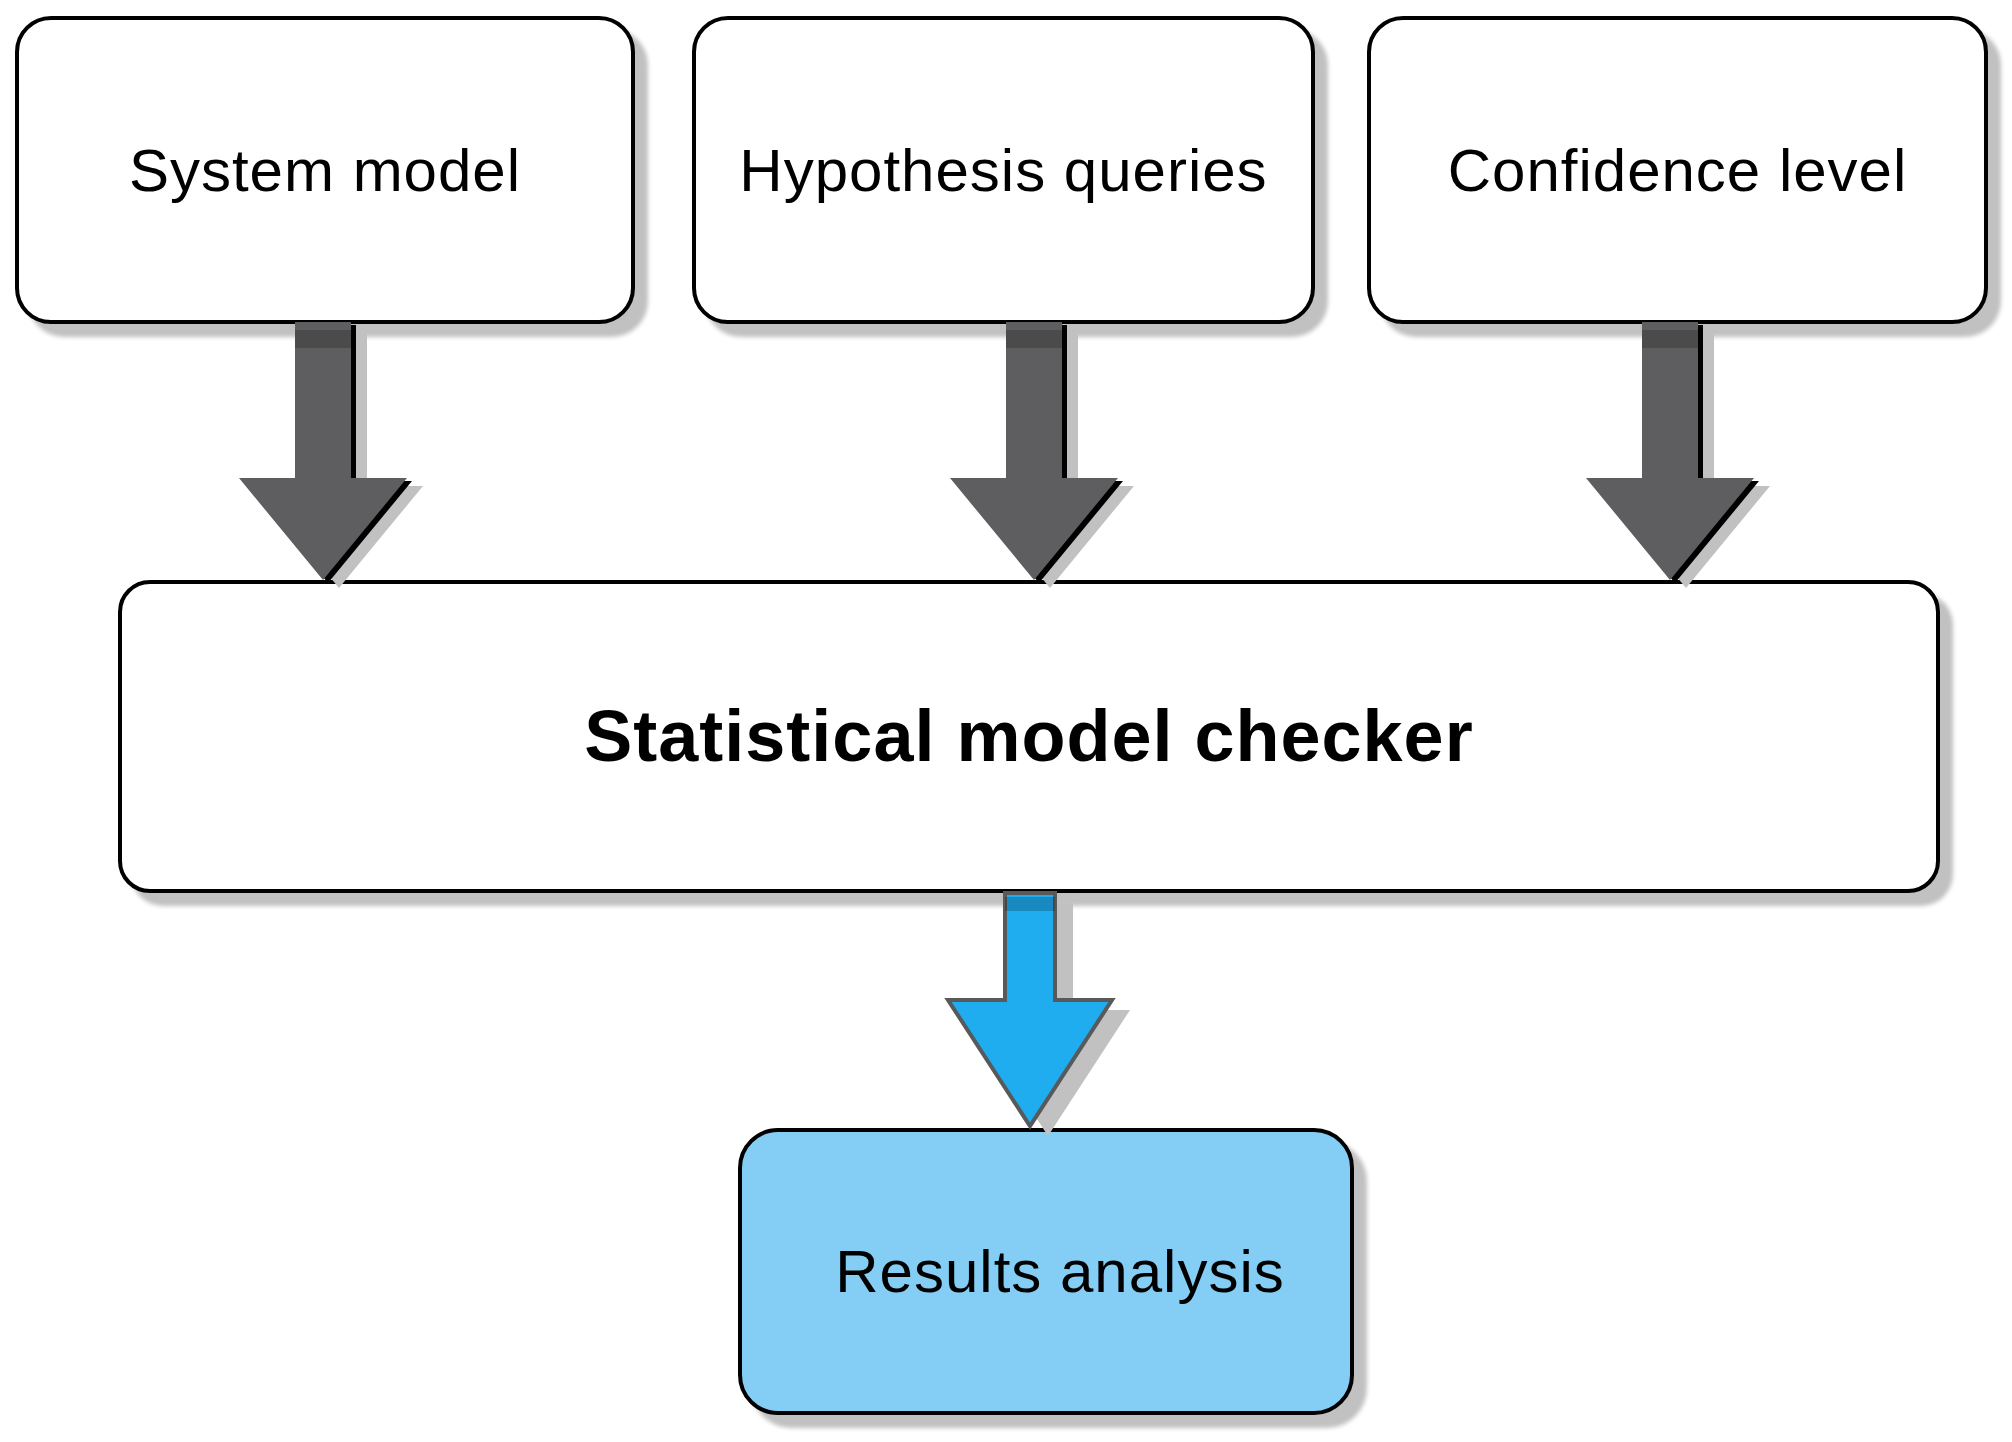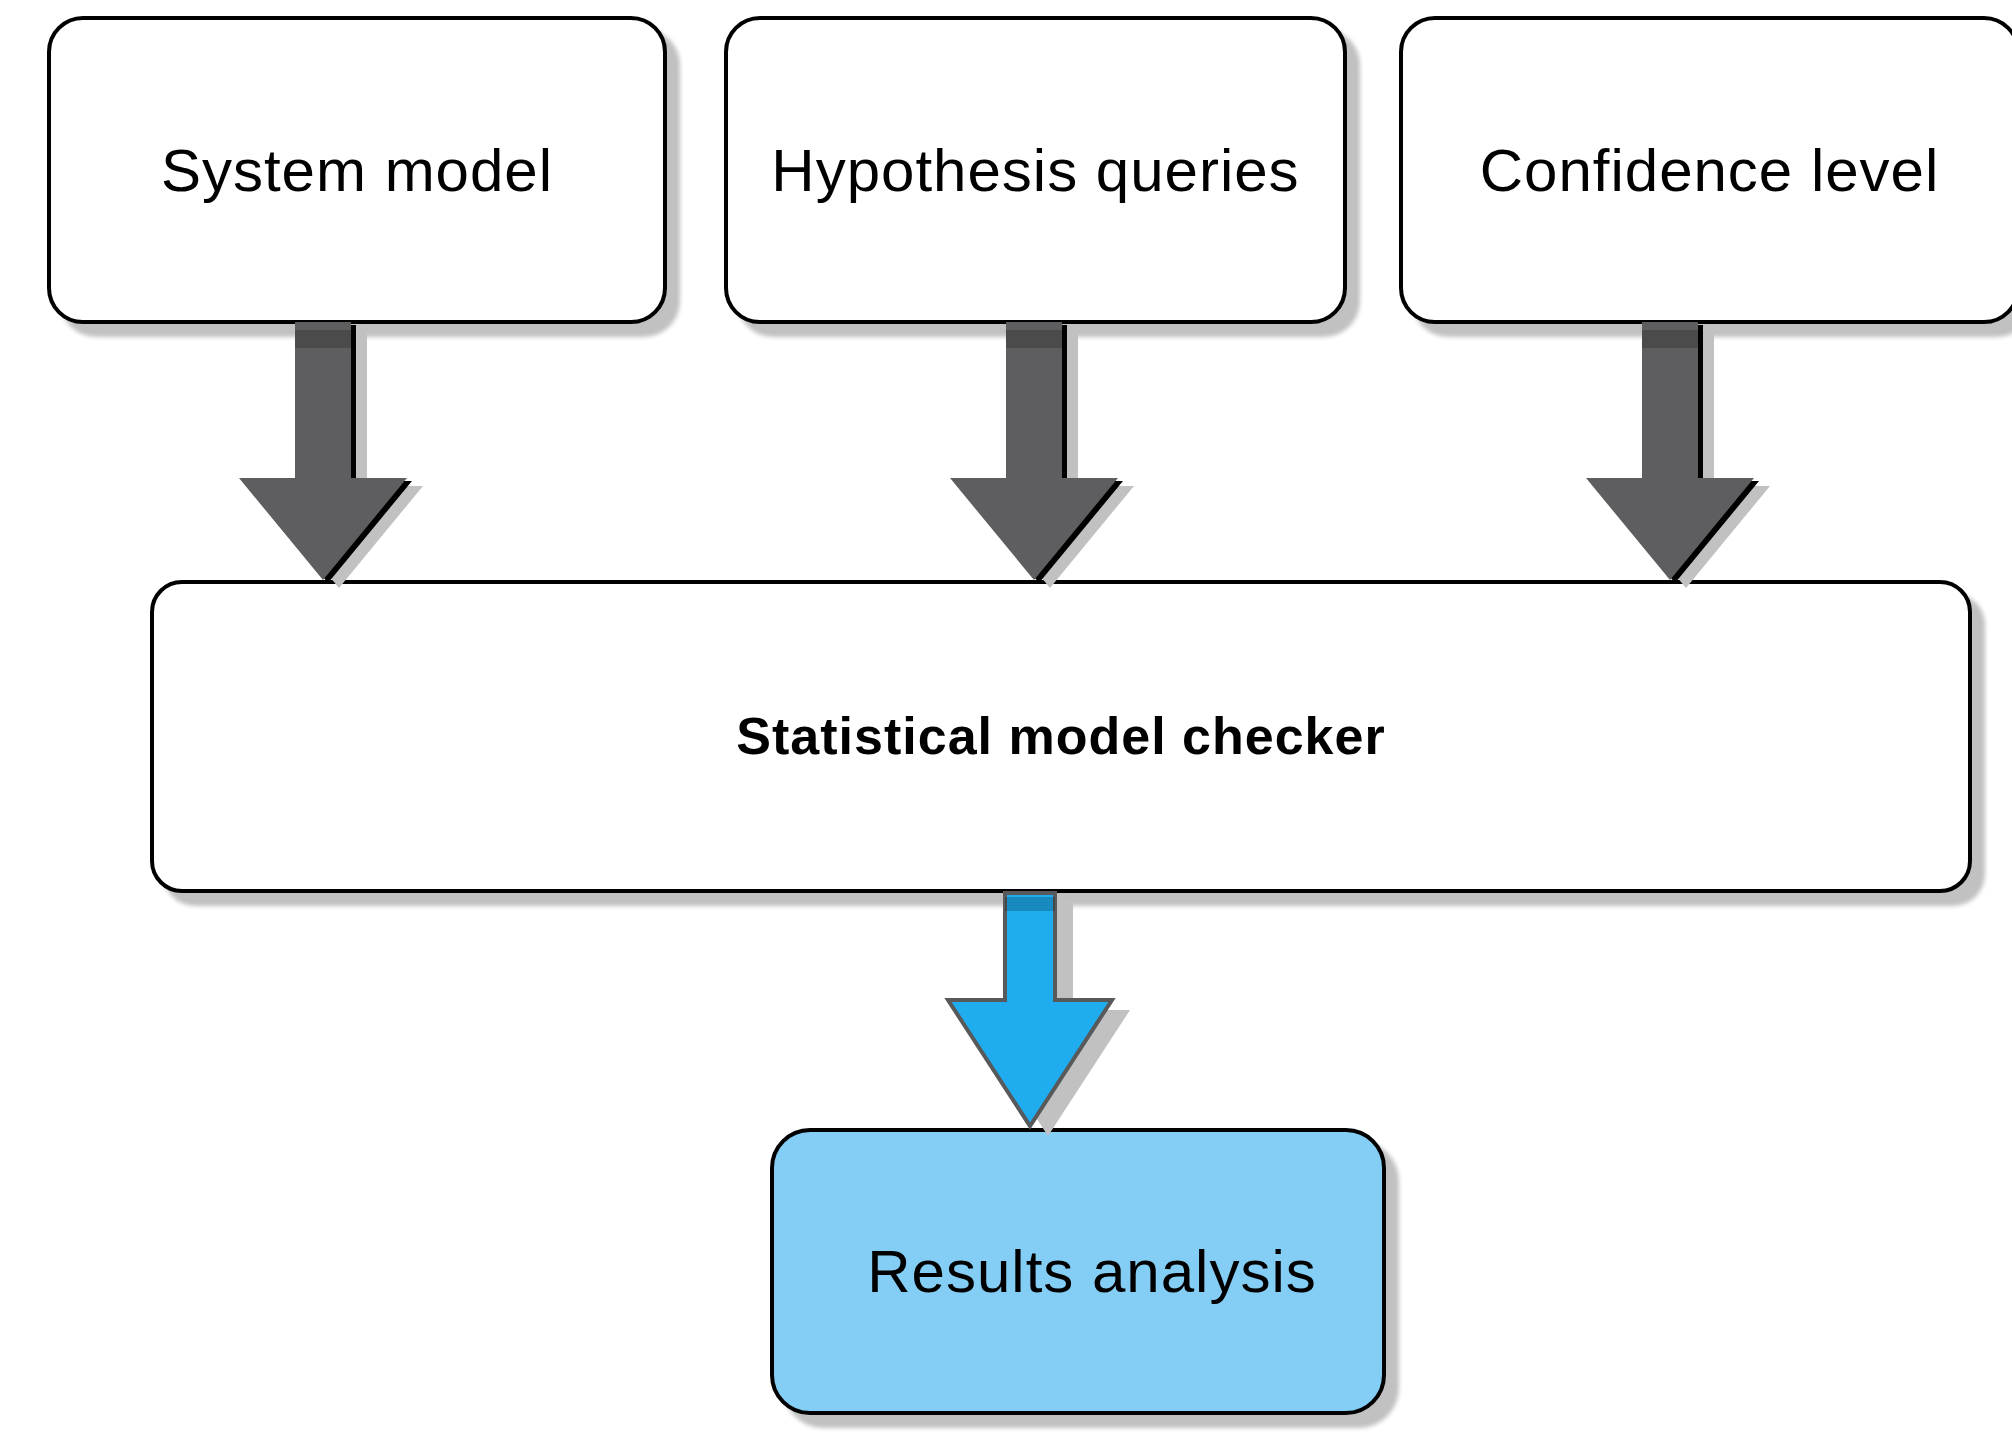--- a/index.html
+++ b/index.html
@@ -23,29 +23,28 @@
     border-radius: 36px;
     box-shadow: 13px 13px 4px var(--shadow, #c1c1c1);
     display: flex;
     align-items: center;
     justify-content: center;
     text-align: center;
     color: var(--text, #000);
     font-size: 60px;
     letter-spacing: 1px;
     line-height: 1.15;
-    margin-left: 32px;
   }
   #node-system-model      { left: 15px;   top: 16px;   width: 620px;  height: 308px; }
   #node-hypothesis-queries{ left: 692px;  top: 16px;   width: 623px;  height: 308px; }
   #node-confidence-level  { left: 1367px; top: 16px;   width: 621px;  height: 308px; justify-content: center; }
   #node-checker {
     left: 118px; top: 580px; width: 1822px; height: 313px;
     font-weight: bold;
-    font-size: 52px;
+    font-size: 72px;
     border-radius: 32px;
   }
   #node-results {
     left: 738px; top: 1128px; width: 616px; height: 287px;
     background: var(--result-fill, #84cef5);
     border-radius: 40px;
     padding-left: 28px;
   }
   #arrow-layer {
     position: absolute;

